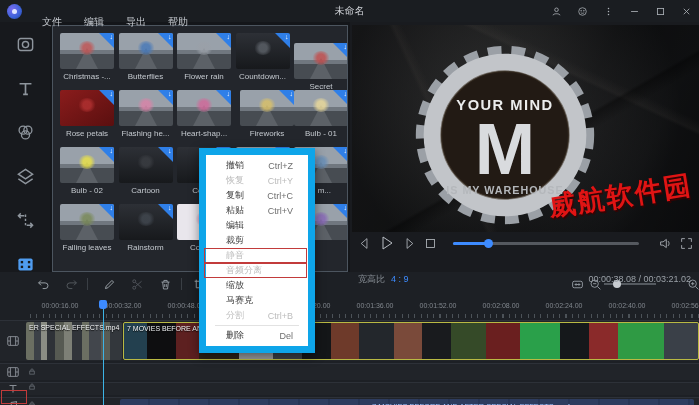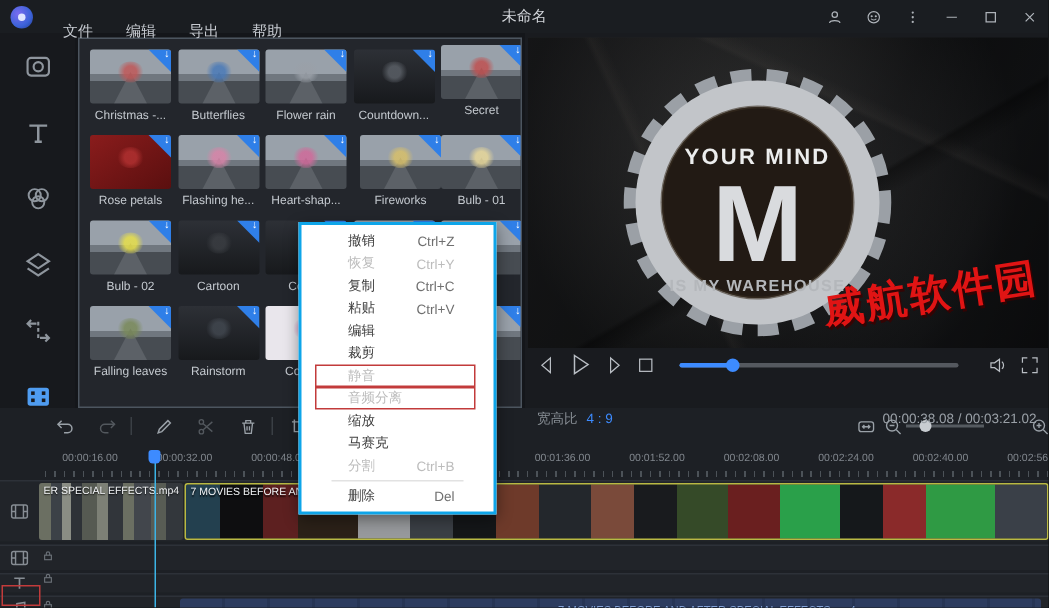--- a/index.html
+++ b/index.html
@@ -98,22 +98,22 @@
   .clip-label { position:absolute; left:3px; top:2px; font-size:7px; color:#f2f4f6; white-space:nowrap;
     text-shadow:0 1px 1px rgba(0,0,0,.9); }
   .clip.selected { border:1px solid #b9b943; }
   #audio-clip-label { position:absolute; left:252px; top:3px; font-size:7.5px; color:#9fc3ff; white-space:nowrap; }
 
   #playhead-line { position:absolute; left:103px; top:302px; width:1px; height:103px; background:#3cb4e6; z-index:12; }
   #playhead-marker { position:absolute; left:99px; top:300px; width:8px; height:9px; background:#3d8bff;
     border-radius:2px 2px 3px 3px; z-index:13; }
 
   
-  #context-menu { position:absolute; left:199px; top:148px; width:132px; background:#ffffff;
-    border:2px solid #0ea5e9; box-shadow:0 3px 10px rgba(0,0,0,.45); z-index:40; padding:3px 16px; }
+  #context-menu { position:absolute; left:199px; top:148px; width:116px; background:#ffffff;
+    border:7px solid #0ea5e9; box-shadow:0 3px 10px rgba(0,0,0,.45); z-index:40; padding:3px 5px; }
   .cm-item { position:relative; height:15px; display:flex; align-items:center; font-size:9px; color:#3e3e3e; }
   .cm-item .cm-label { margin-left:15px; }
   .cm-item .cm-short { margin-left:auto; margin-right:10px; color:#6f6f6f; }
   .cm-item.disabled .cm-label, .cm-item.disabled .cm-short { color:#bcbcbc; }
   .cm-sep { height:1px; background:#e2e2e2; margin:2px 4px; }
   .cm-item.annotated::after { content:""; position:absolute; left:-7px; right:-4px; top:0; bottom:0;
     border:1px solid #c23b3b; pointer-events:none; }
 
   .annotation { position:absolute; border:1px solid #c23b3b; z-index:45; pointer-events:none; }
   #annotation-audio-track { left:1px; top:390px; width:26px; height:14px; }
@@ -244,21 +244,21 @@
         <div class="lib-label">Flower rain</div>
       </div>
       <div class="lib-item" style="left: 182.5px; top: 7px;">
         <div class="thumb" style="background: linear-gradient(rgb(45, 48, 54), rgb(23, 25, 28));">
           <div style="position: absolute; left: 50%; top: 42%; width: 18px; height: 14px; transform: translate(-50%, -50%); border-radius: 50%; opacity: 0.85; background: radial-gradient(circle, rgb(90, 95, 102) 0px, rgb(90, 95, 102) 35%, transparent 75%);"></div>
           <div class="dl-badge"></div>
           <div class="dl-arrow">↓</div>
         </div>
         <div class="lib-label">Countdown...</div>
       </div>
-      <div class="lib-item" style="left: 241px; top: 4px;">
+      <div class="lib-item" style="left: 241px; top: 17px;">
         <div class="thumb">
           <div class="road"></div>
           <div style="position: absolute; left: 50%; top: 42%; width: 18px; height: 14px; transform: translate(-50%, -50%); border-radius: 50%; opacity: 0.85; background: radial-gradient(circle, rgb(192, 80, 80) 0px, rgb(192, 80, 80) 35%, transparent 75%);"></div>
           <div class="dl-badge"></div>
           <div class="dl-arrow">↓</div>
         </div>
         <div class="lib-label">Secret</div>
       </div>
       <div class="lib-item" style="left: 7px; top: 64px;">
         <div class="thumb" style="background: linear-gradient(145deg, rgb(138, 28, 28), rgb(90, 15, 15));">

